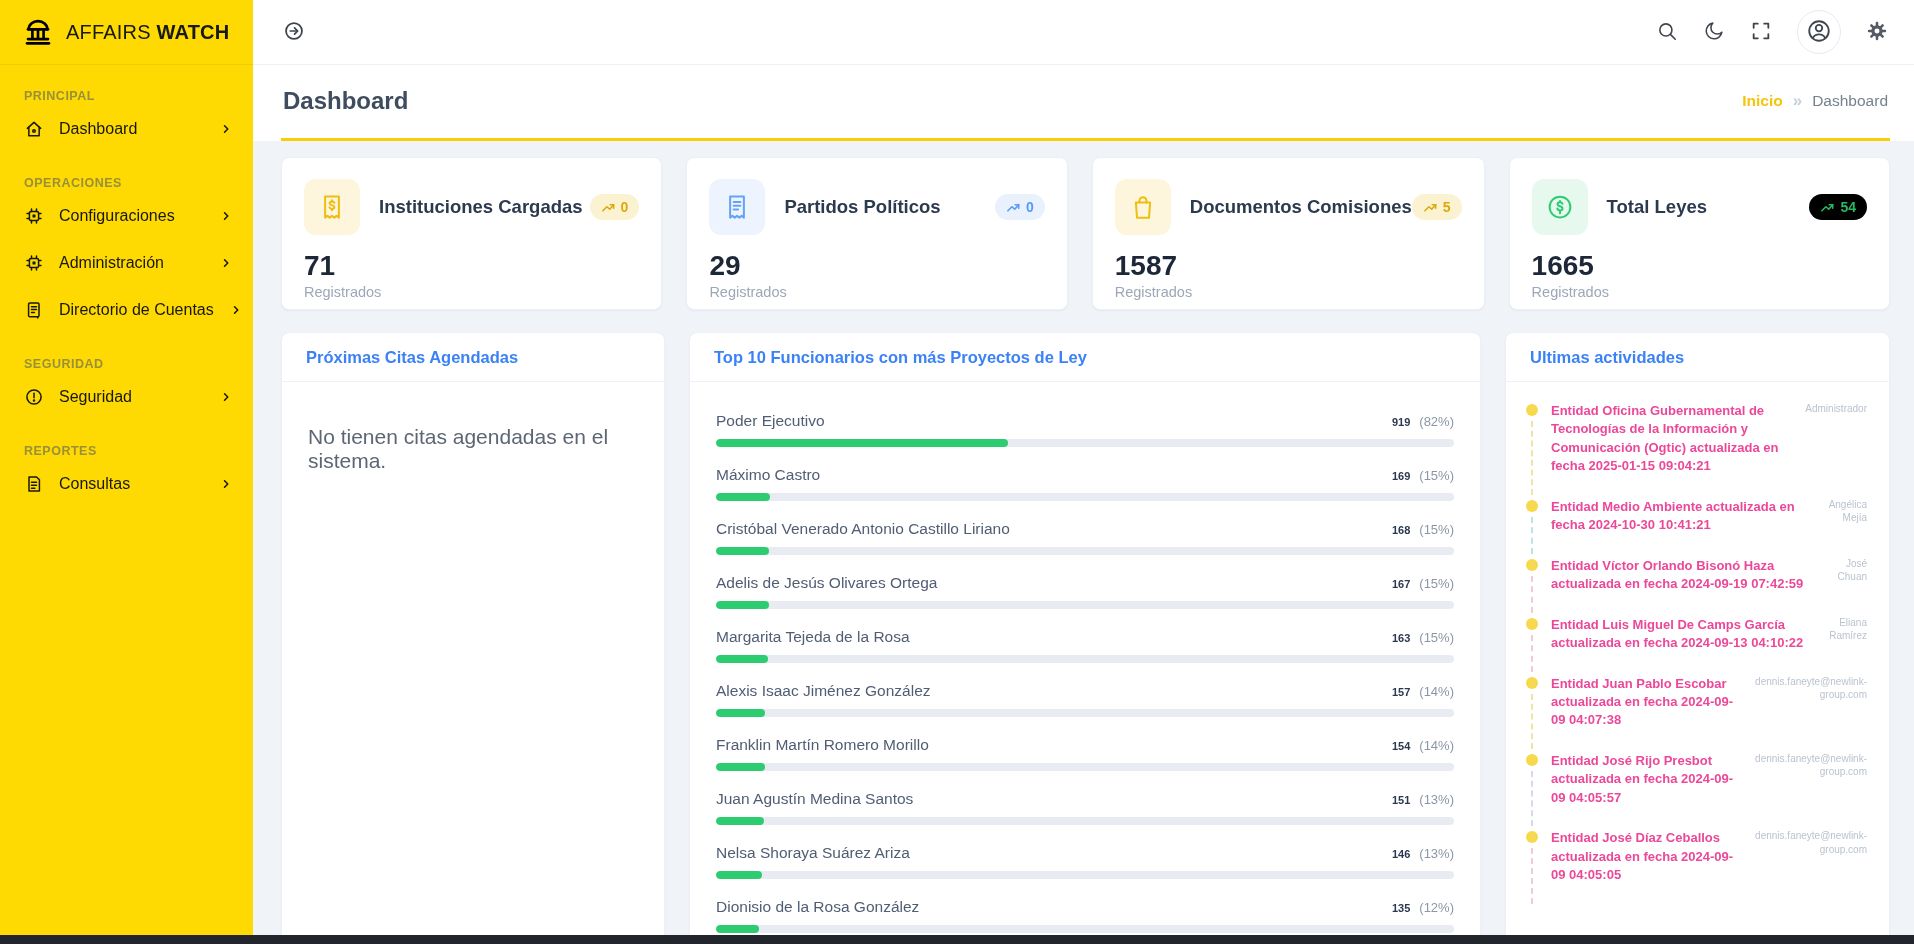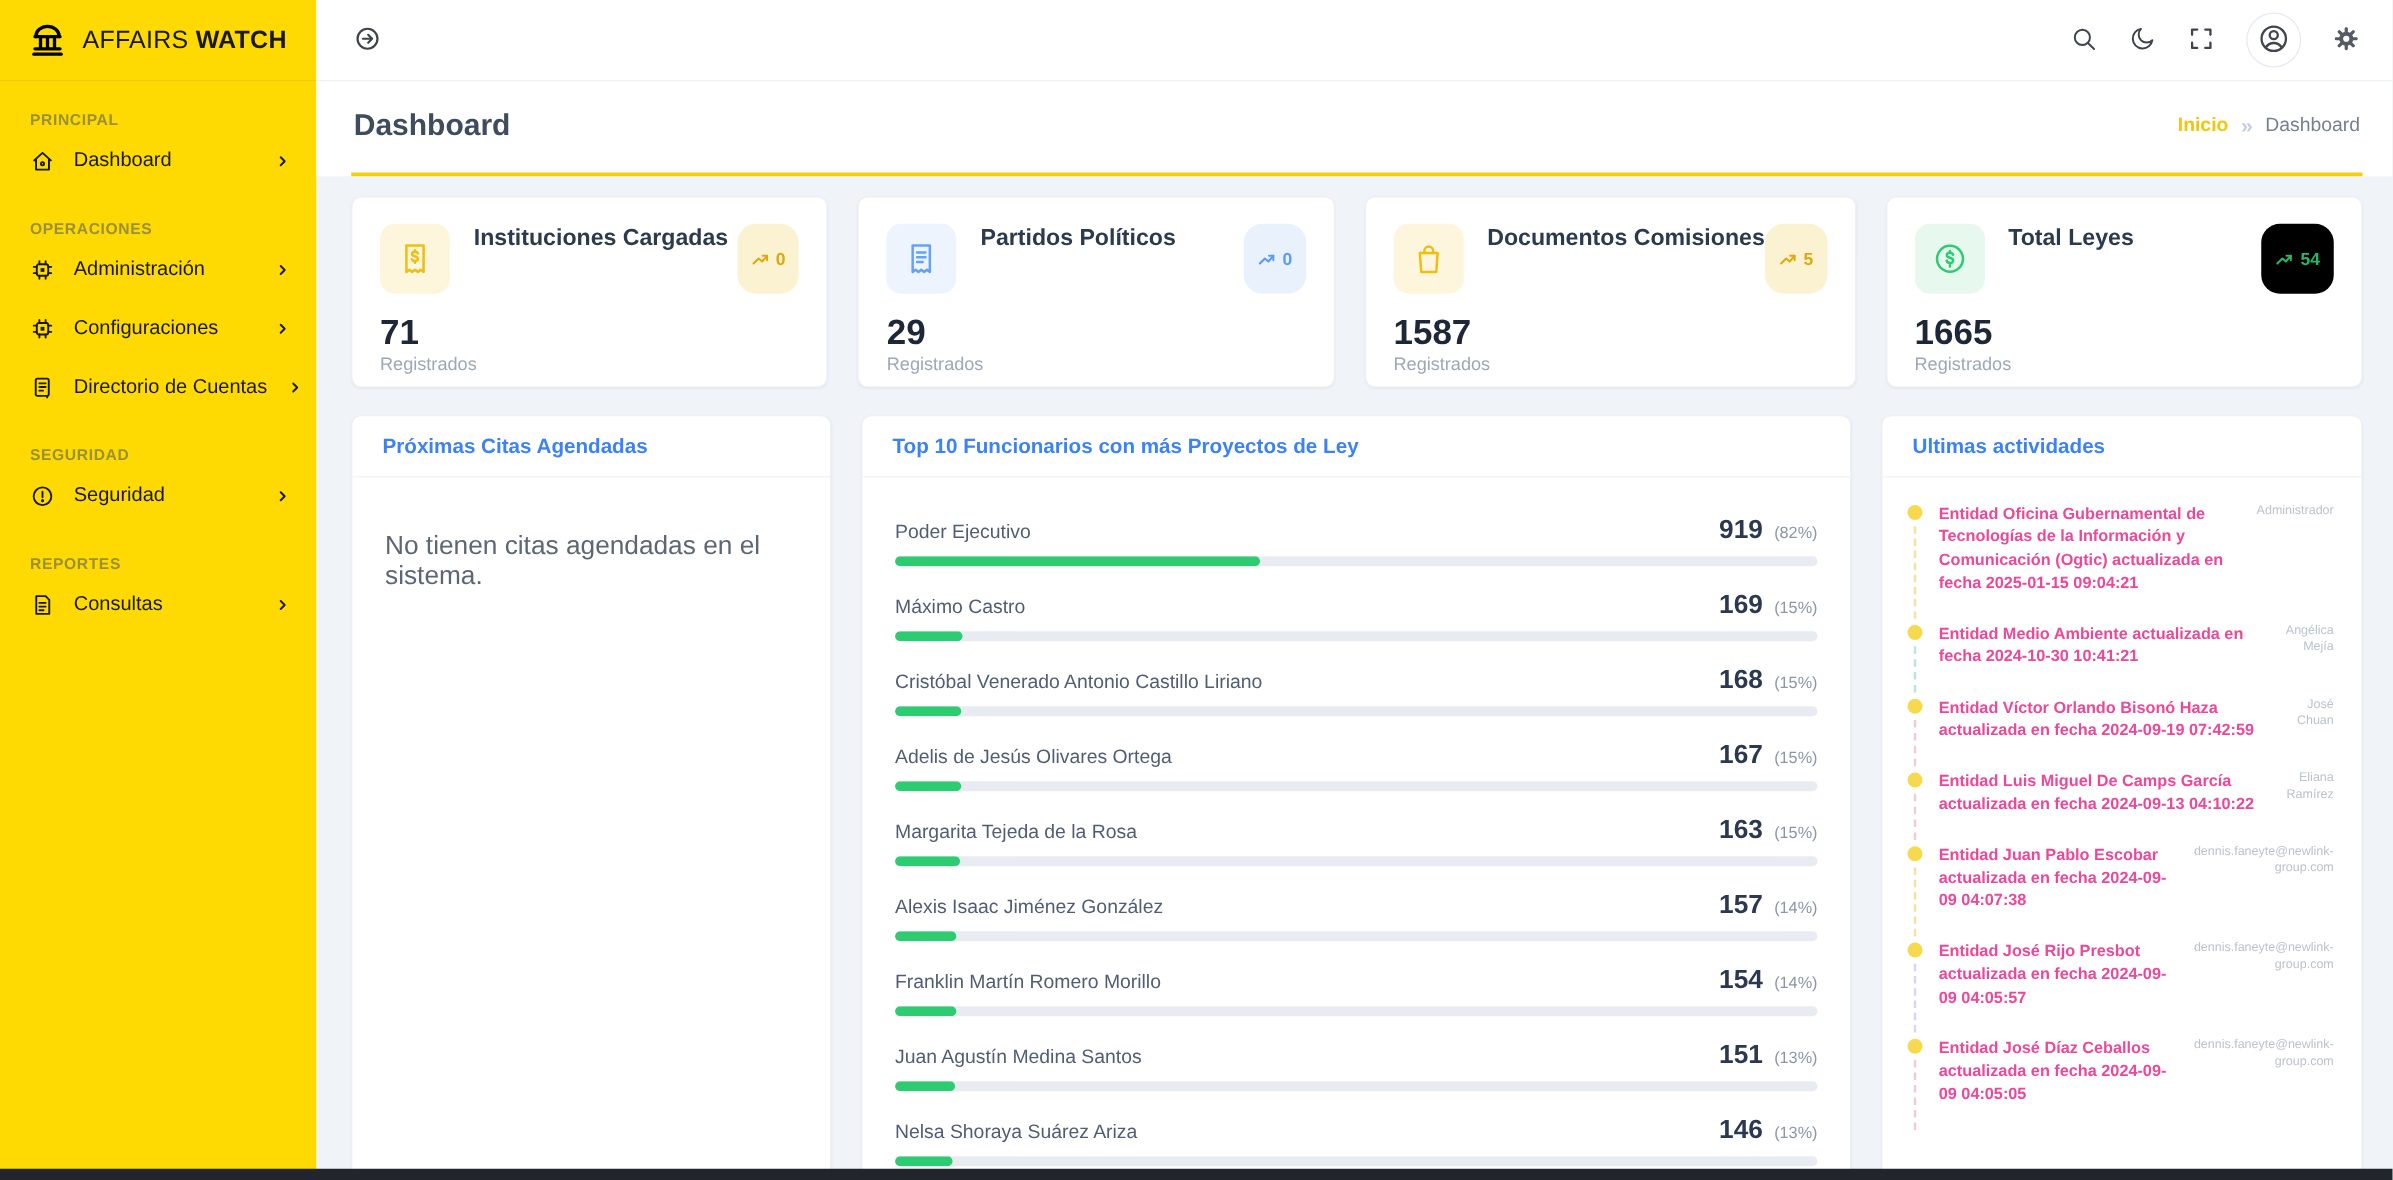--- a/index.html
+++ b/index.html
@@ -42,21 +42,21 @@
   .breadcrumb{margin-left:auto;display:flex;align-items:center;gap:10px;font-size:15.5px}
   .bc-home{color:#f4c50b;font-weight:700;cursor:pointer}
   .bc-sep{color:#c5cfdb;font-weight:700;font-size:17px}
   .bc-cur{color:#76818e}
 
   
   .content{flex:1;overflow:hidden;padding:16px 24px 0 28px}
   .cards-row{display:grid;grid-template-columns:repeat(4,1fr);gap:24px;margin-bottom:22px}
   .card{background:#fff;border:1px solid #edf0f4;border-radius:8px;
     box-shadow:0 1px 2px rgba(18,38,63,.05);height:153px;padding:21px 22px}
-  .card-top{display:flex;}
+  .card-top{display:flex;align-items:center}
   .icon-box{width:56px;height:56px;border-radius:12px;flex:none;display:flex;align-items:center;justify-content:center}
   .icon-box svg{width:30px;height:30px}
   .card-title{flex:1;margin-left:19px;font-size:18.5px;font-weight:600;color:#2c3a4e;white-space:nowrap}
   .badge{display:flex;align-items:center;gap:5px;padding:5px 11px;border-radius:15px;
     font-size:14px;font-weight:700;flex:none}
   .badge svg{width:15px;height:15px}
   .theme-yellow .icon-box{background:#fdf6dd;color:#eebe10}
   .theme-yellow .badge{background:#fbf2d2;color:#dda90b}
   .theme-blue .icon-box{background:#edf4fe;color:#64a2f8}
   .theme-blue .badge{background:#e9f1fd;color:#579af9}
@@ -68,21 +68,21 @@
   .panels-row{display:grid;grid-template-columns:384px 792px 385px;gap:24px;height:790px}
   .panel{background:#fff;border:1px solid #edf0f4;border-radius:8px;
     box-shadow:0 1px 2px rgba(18,38,63,.05);overflow:hidden}
   .panel-head{padding:15px 24px 14px;border-bottom:1px solid #eef1f5;font-size:16.5px;font-weight:700;color:#3b82f6}
   .appt-body{padding:43px 26px;font-size:21px;color:#5c6773}
 
   .top10-body{padding:30px 26px 0}
   .t-row{margin-bottom:19px}
   .t-line{display:flex;align-items:baseline}
   .t-name{flex:1;font-size:15.5px;color:#505d73}
-  .t-val{font-size:21px;font-weight:600;color:#2b3850;margin-right:9px}
+  .t-val{font-size:11px;font-weight:600;color:#2b3850;margin-right:9px}
   .t-pct{font-size:13px;color:#8b97a7}
   .t-bar{margin-top:9px;height:8px;border-radius:4px;background:#e8ecf2;overflow:hidden}
   .t-fill{height:100%;border-radius:4px;background:#2ecc71}
 
   .act-body{padding:20px 22px 0 20px}
   .act-item{display:flex;gap:13px}
   .act-rail{width:12px;flex:none;display:flex;flex-direction:column;align-items:center}
   .act-dot{width:12px;height:12px;border-radius:50%;background:#f7d94f;flex:none;margin-top:2px}
   .act-line{flex:1;width:0;border-left:2px dashed #f2e3a4;margin-top:5px;margin-bottom:3px}
   .act-main{flex:1;display:flex;gap:10px;padding-bottom:22px;min-width:0}
@@ -129,36 +129,36 @@
         </div>
         <div class="section-label">OPERACIONES</div>
         <div class="nav-item">
           <span class="nav-ic">
             <svg viewBox="0 0 24 24" fill="none" stroke="currentColor" stroke-linecap="round" stroke-linejoin="round" stroke-width="1.8">
               <rect x="6.5" y="6.5" width="11" height="11" rx="2"></rect>
               <rect x="10.2" y="10.2" width="3.6" height="3.6" fill="currentColor" stroke="none"></rect>
               <path d="M9 3.6v2.9M15 3.6v2.9M9 17.5v2.9M15 17.5v2.9M3.6 9h2.9M3.6 15h2.9M17.5 9h2.9M17.5 15h2.9"></path>
             </svg>
           </span>
-          <span class="nav-label">Administración</span>
+          <span class="nav-label">Configuraciones</span>
           <span class="chev">
             <svg viewBox="0 0 24 24" fill="none" stroke="currentColor" stroke-linecap="round" stroke-linejoin="round" stroke-width="2.6">
               <path d="M9.5 6.5 15 12l-5.5 5.5"></path>
             </svg>
           </span>
         </div>
         <div class="nav-item">
           <span class="nav-ic">
             <svg viewBox="0 0 24 24" fill="none" stroke="currentColor" stroke-linecap="round" stroke-linejoin="round" stroke-width="1.8">
               <rect x="6.5" y="6.5" width="11" height="11" rx="2"></rect>
               <rect x="10.2" y="10.2" width="3.6" height="3.6" fill="currentColor" stroke="none"></rect>
               <path d="M9 3.6v2.9M15 3.6v2.9M9 17.5v2.9M15 17.5v2.9M3.6 9h2.9M3.6 15h2.9M17.5 9h2.9M17.5 15h2.9"></path>
             </svg>
           </span>
-          <span class="nav-label">Configuraciones</span>
+          <span class="nav-label">Administración</span>
           <span class="chev">
             <svg viewBox="0 0 24 24" fill="none" stroke="currentColor" stroke-linecap="round" stroke-linejoin="round" stroke-width="2.6">
               <path d="M9.5 6.5 15 12l-5.5 5.5"></path>
             </svg>
           </span>
         </div>
         <div class="nav-item">
           <span class="nav-ic">
             <svg viewBox="0 0 24 24" fill="none" stroke="currentColor" stroke-linecap="round" stroke-linejoin="round" stroke-width="1.8">
               <rect x="5.5" y="3.5" width="12.5" height="16.5" rx="1.5"></rect>

